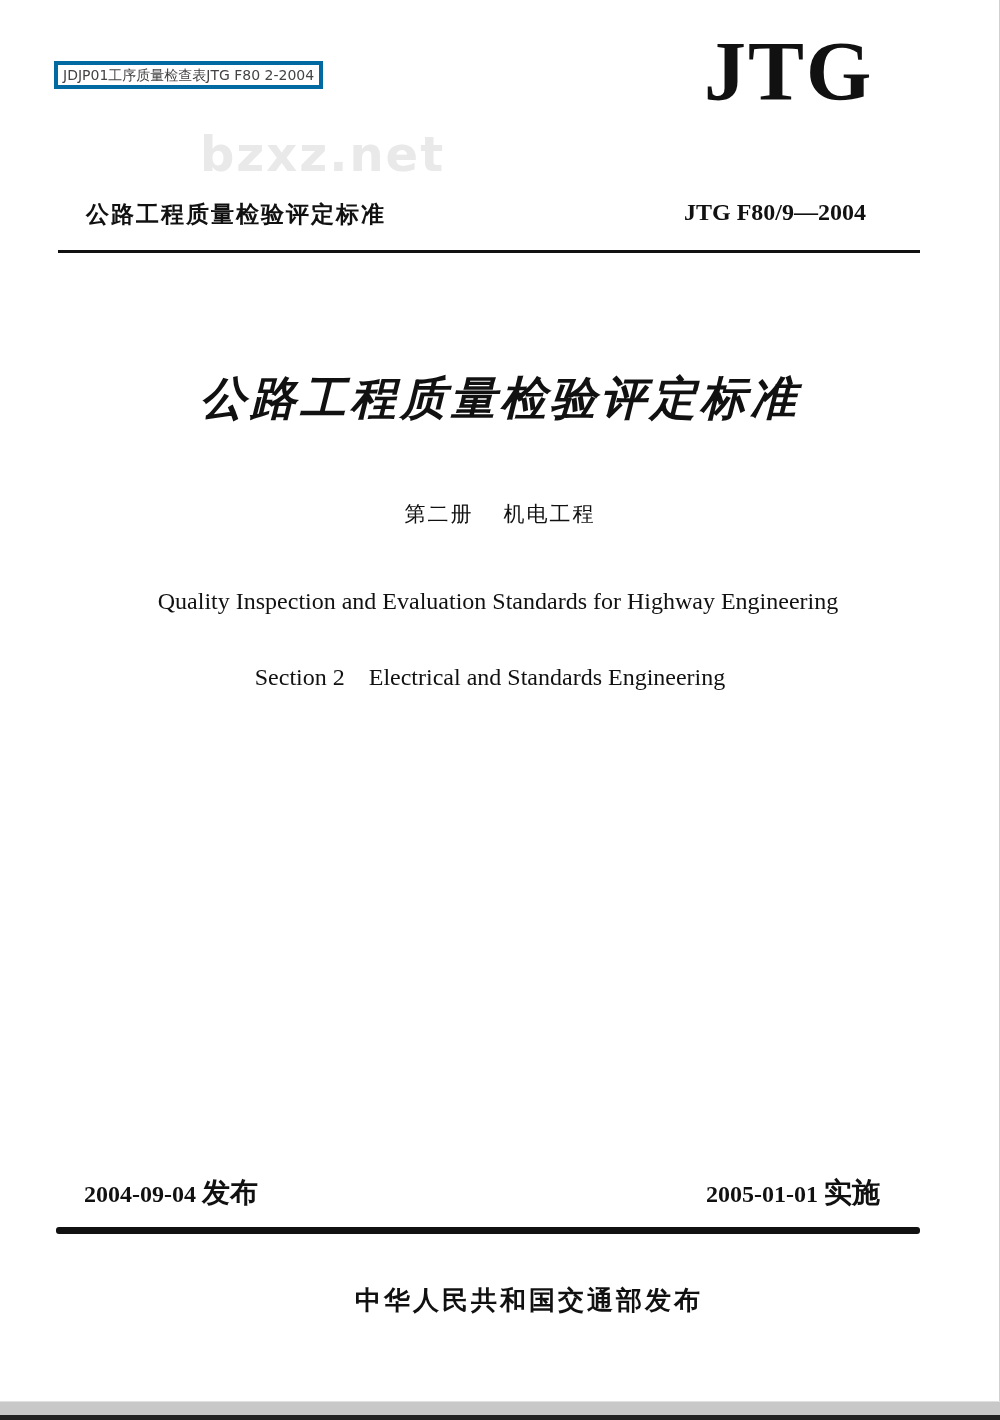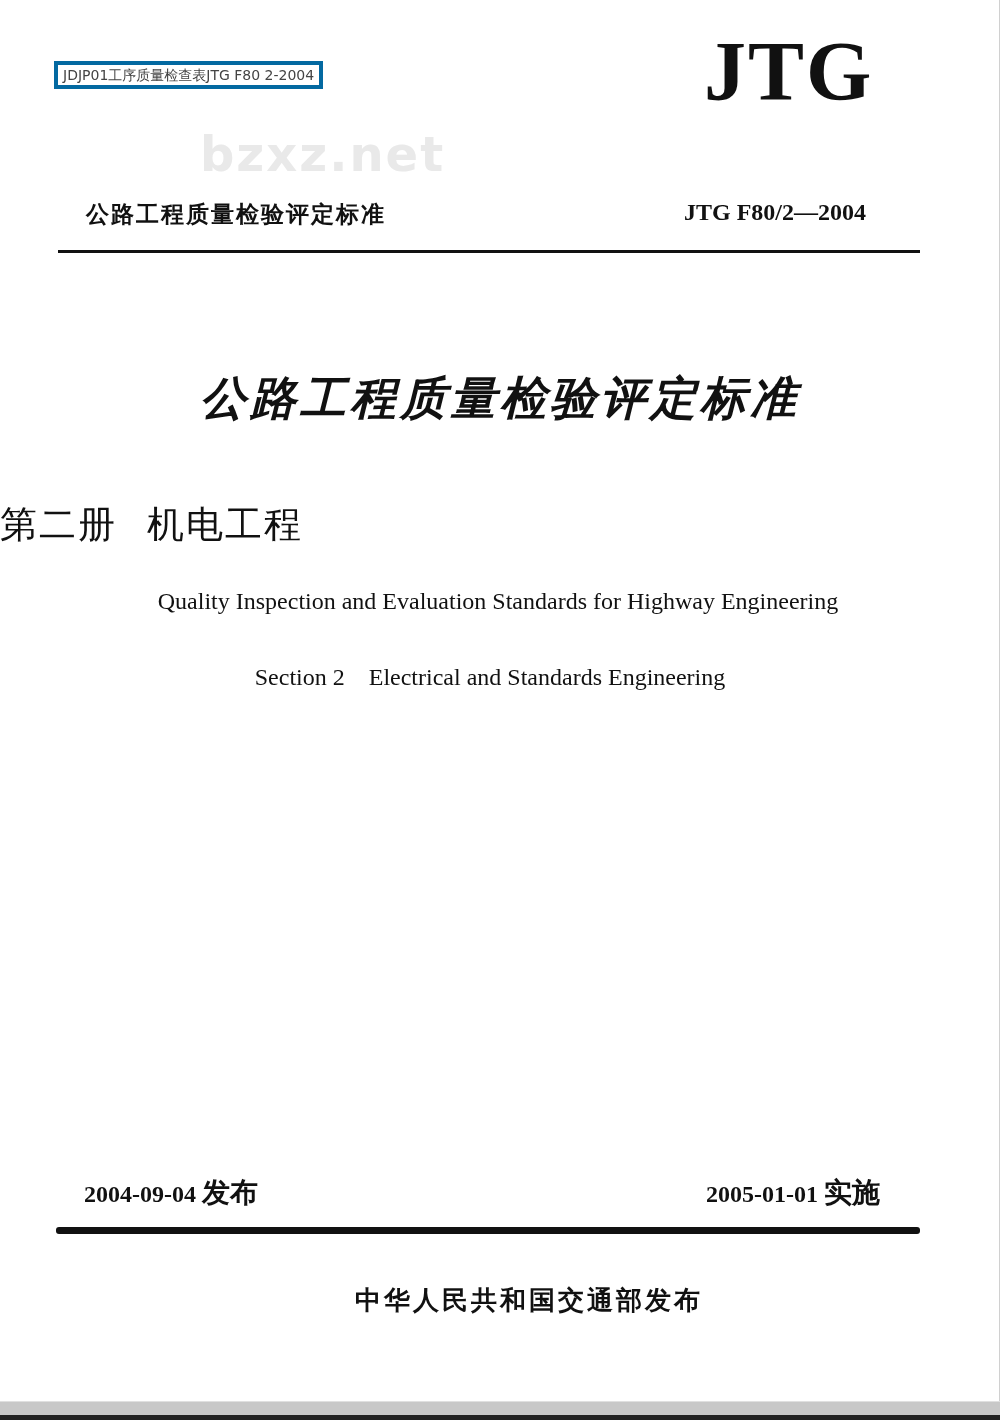--- a/index.html
+++ b/index.html
@@ -35,22 +35,22 @@
     font-family: "Liberation Serif", serif; font-weight: bold; font-size: 24px; color: #111;
   }
   .rule-top { position: absolute; left: 58px; top: 250px; width: 862px; height: 3px; background: #111; }
   .title-cn {
     position: absolute; left: 0; width: 1000px; top: 368px; text-align: center;
     font-family: "DejaVu Sans", sans-serif; font-weight: bold; font-size: 46px; letter-spacing: 4px;
     color: #111;
     font-style: italic;
   }
   .subtitle-cn {
-    position: absolute; left: 0; width: 1000px; top: 500px; text-align: left;
-    font-family: "DejaVu Serif", serif; font-size: 37px; letter-spacing: 2px; color: #111;
+    position: absolute; left: 0; width: 1000px; top: 500px; text-align: center;
+    font-family: "DejaVu Serif", serif; font-size: 21px; letter-spacing: 2px; color: #111;
   }
   .subtitle-cn .gap { display: inline-block; width: 30px; }
   .title-en {
     position: absolute; left: 8px; width: 980px; top: 588px; text-align: center;
     font-family: "Liberation Serif", serif; font-size: 24px; color: #111;
   }
   .subtitle-en {
     position: absolute; left: 0; width: 980px; top: 664px; text-align: center;
     font-family: "Liberation Serif", serif; font-size: 24px; color: #111;
   }
@@ -78,21 +78,21 @@
 </style>
 </head>
 <body>
 
 <div class="page">
   <div class="tag">JDJP01工序质量检查表JTG F80 2-2004</div>
   <div class="logo">JTG</div>
   <div class="watermark">bzxz.net</div>
 
   <div class="std-label">公路工程质量检验评定标准</div>
-  <div class="std-code">JTG F80/2—2004</div>
+  <div class="std-code">JTG F80/9—2004</div>
   <div class="rule-top"></div>
 
   <div class="title-cn">公路工程质量检验评定标准</div>
   <div class="subtitle-cn">
     <span>第二册</span><span class="gap"></span><span>机电工程</span>
   </div>
   <div class="title-en">Quality Inspection and Evaluation Standards for Highway Engineering</div>
   <div class="subtitle-en">
     <span>Section 2</span><span class="gap"></span><span>Electrical and Standards Engineering</span>
   </div>

